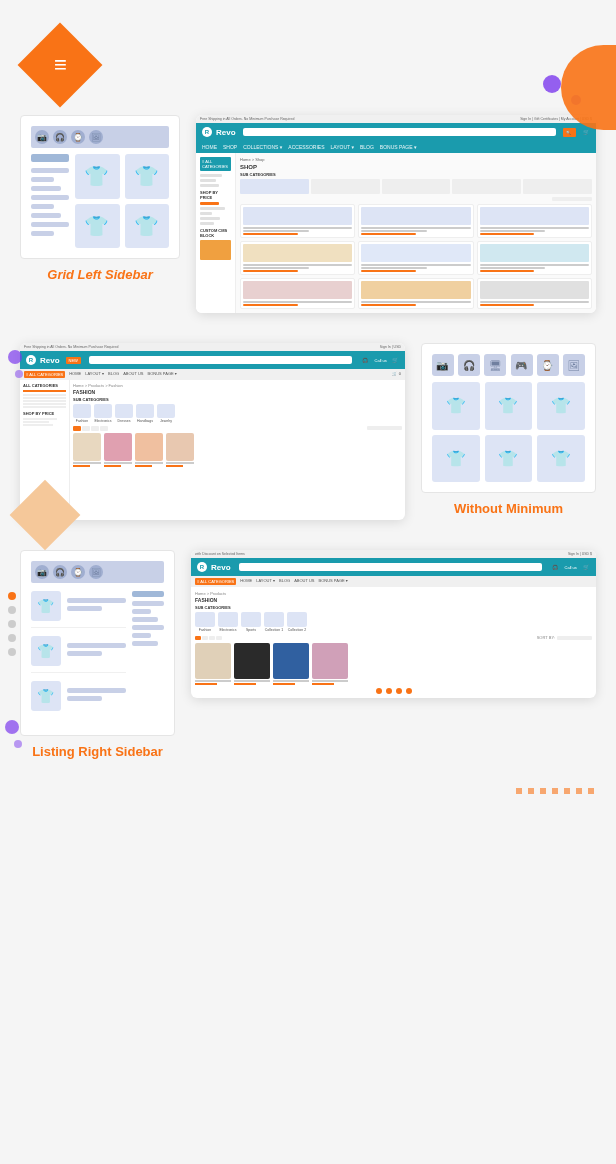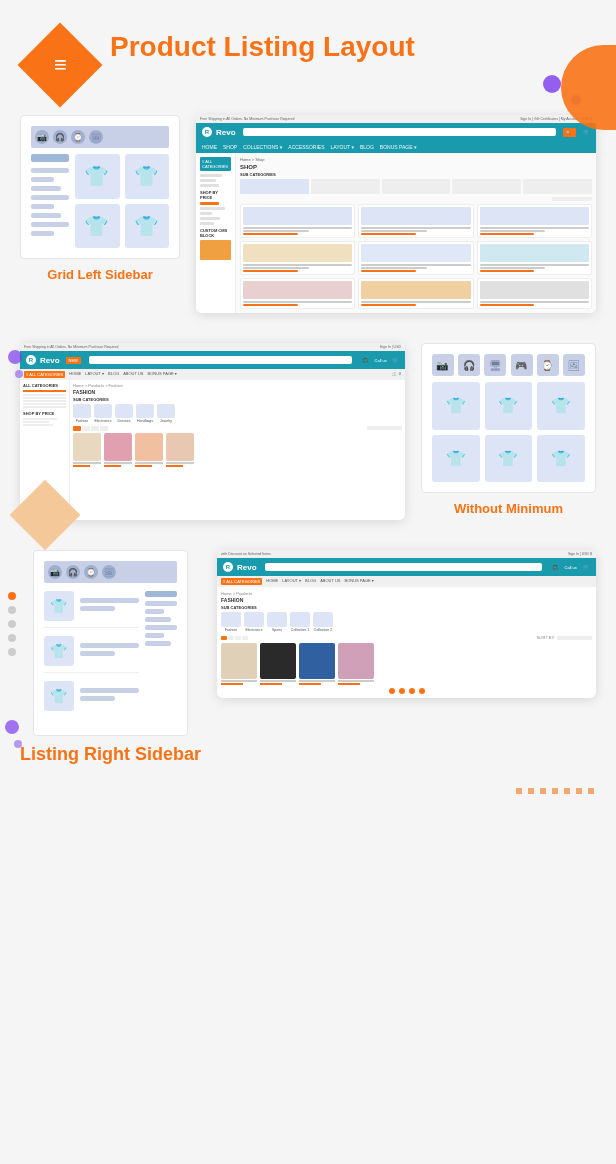--- a/index.html
+++ b/index.html
@@ -138,20 +138,21 @@
       font-size: 8px;
       color: #7080a0;
     }
 
     .label-below {
       text-align: center;
       margin-top: 8px;
       font-size: 13px;
       color: #f97316;
       font-weight: 600;
+      font-style: italic;
     }
 
     
     .browser-mock {
       flex: 1;
       background: white;
       border-radius: 6px;
       overflow: hidden;
       box-shadow: 0 2px 12px rgba(0,0,0,0.12);
       font-size: 4px;
@@ -366,21 +367,21 @@
     .revo-subcat-item {
       background: #eee;
       height: 15px;
       border-radius: 1px;
     }
     .revo-subcat-item:first-child { background: #dde4f5; }
 
     .section-label {
       text-align: right;
       margin-top: 8px;
-      font-size: 18px;
+      font-size: 13px;
       color: #f97316;
       font-weight: 600;
     }
 
     
     .pagination-dots {
       position: absolute;
       left: 0;
       top: 50%;
       display: flex;
@@ -448,21 +449,20 @@
   <div class="pag-dot"></div>
   <div class="pag-dot"></div>
   <div class="pag-dot"></div>
 </div>
 
 <div class="header-section">
   <div class="orange-diamond">
     <div class="orange-diamond-inner">≡</div>
   </div>
   <div class="header-text">
-    <div class="page-title">Product Listing Layout</div>
   </div>
 </div>
 
 <div class="orange-diamond-mid"></div>
 
 <div class="layouts-wrapper">
 
   <div class="row1">
 
     <div style="display:flex; flex-direction:column; align-items:center;">

